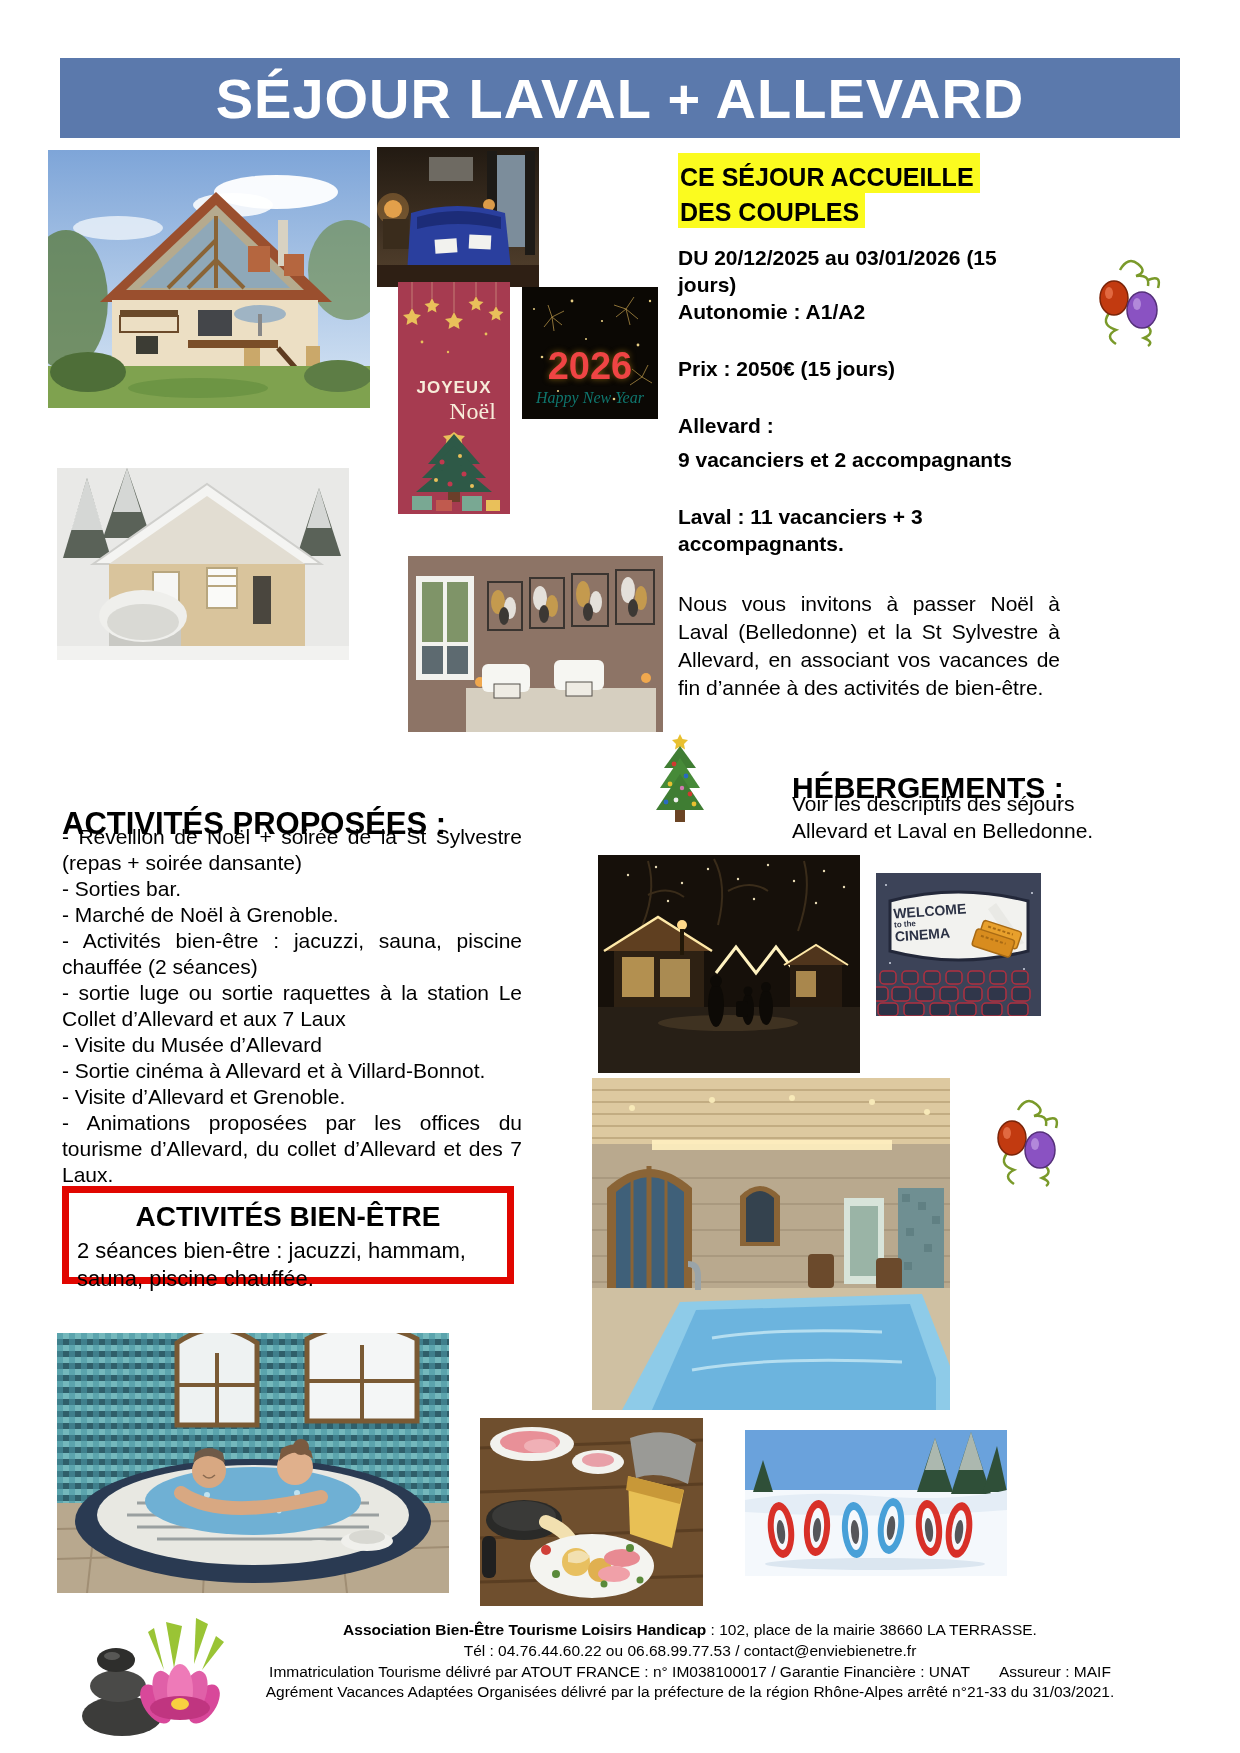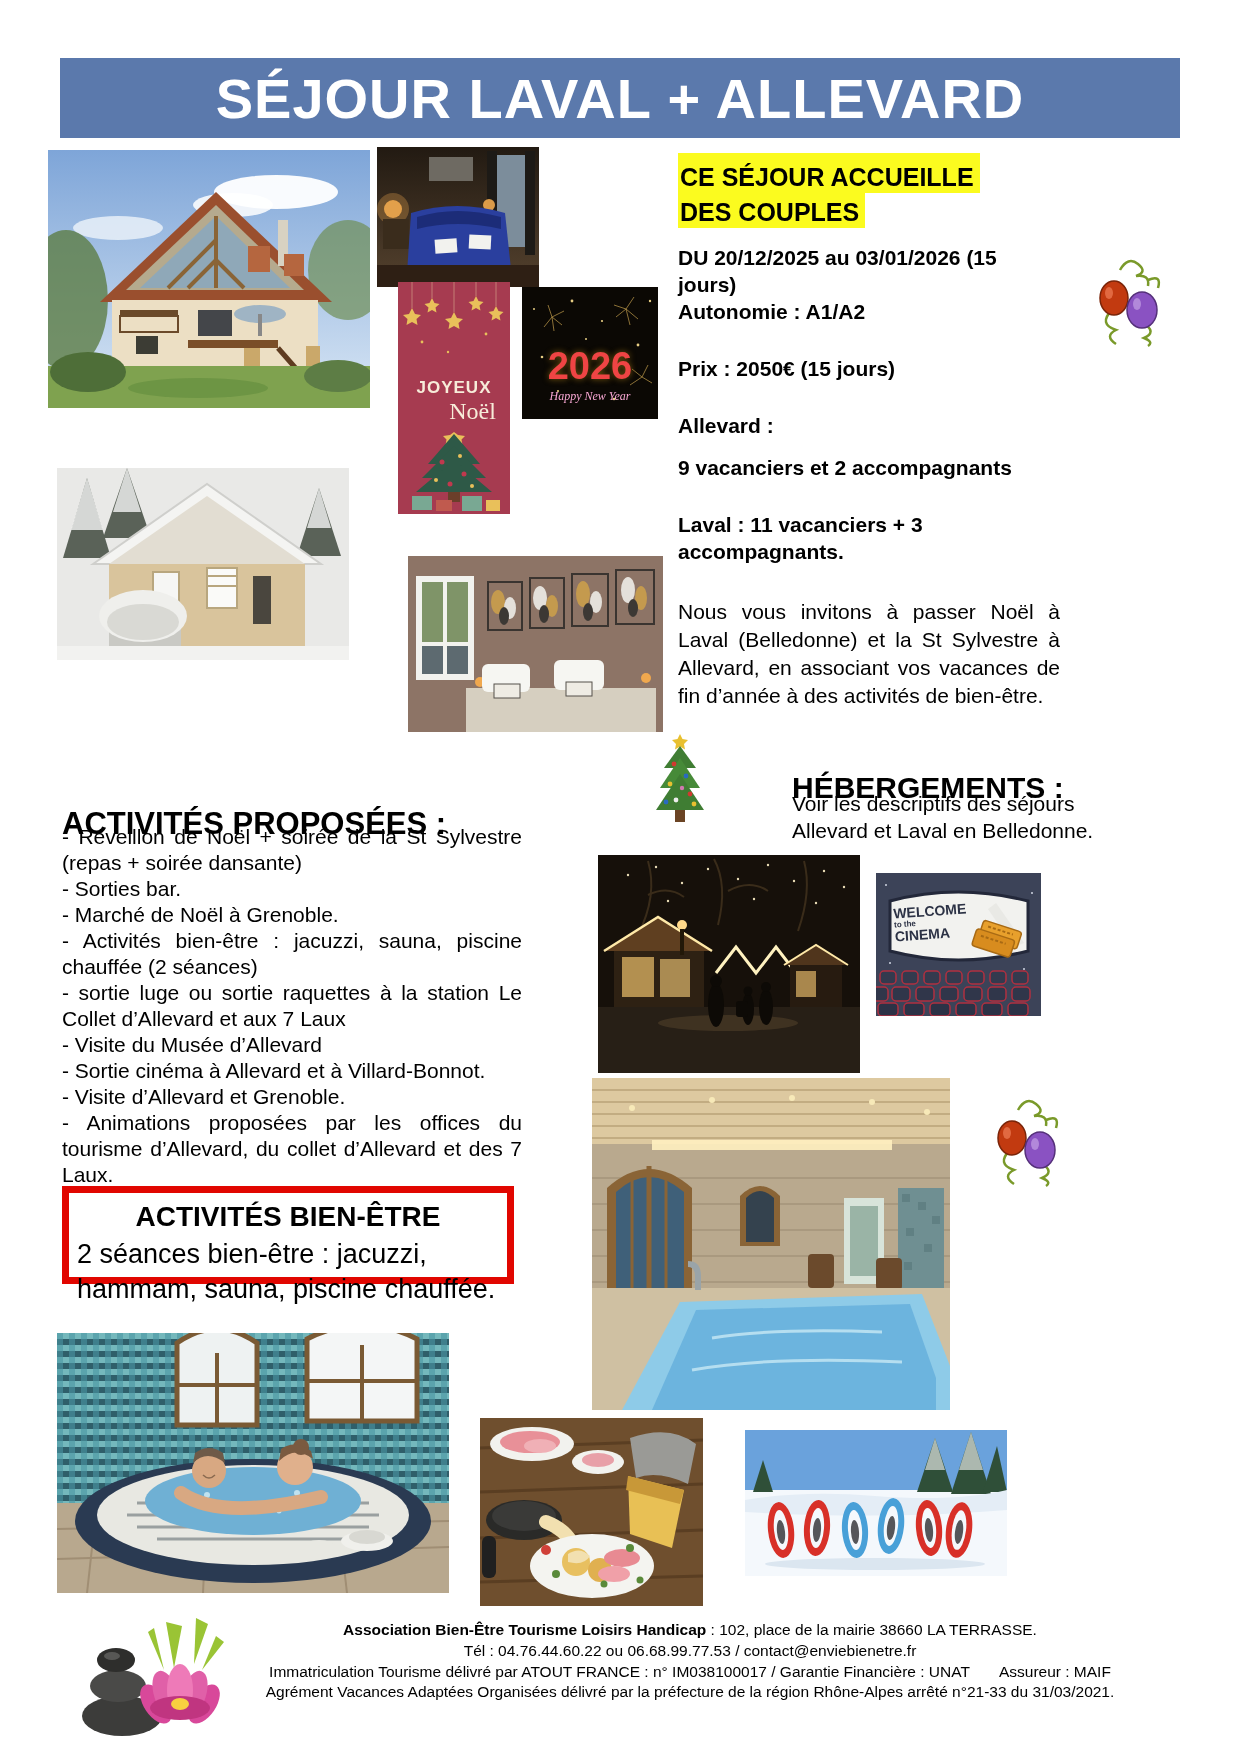--- a/index.html
+++ b/index.html
@@ -29,40 +29,40 @@
             font-size:21px;line-height:1.24;text-align:justify;}
 
   
   .heb-heading{position:absolute;left:792px;top:746px;font-size:30px;font-weight:bold;}
   .heb-text{position:absolute;left:792px;top:790px;width:320px;font-size:21px;line-height:1.3;}
 
   
   .well-box{position:absolute;left:62px;top:1186px;width:452px;height:98px;
             border:7px solid #e10600;box-sizing:border-box;background:#fff;padding:6px 8px;}
   .well-box h2{margin:2px 0 4px 0;text-align:center;font-size:28px;font-weight:bold;}
-  .well-box p{margin:0;font-size:27px;line-height:1.28;}
+  .well-box p{margin:0;font-size:22px;line-height:1.28;}
 
   
   .footer{position:absolute;left:180px;top:1620px;width:1020px;text-align:center;
           font-size:15.5px;line-height:1.34;}
   .footer .b{font-weight:bold;}
   .footer .gap-right{margin-left:29px;}
 
   
   .clipart{position:absolute;}
   .clipart svg{display:block;width:100%;height:100%;}
 
   
   .noel-txt{position:absolute;left:0;top:96px;width:100%;text-align:center;color:#f7ecd9;}
   .noel-txt .l1{font-size:17px;letter-spacing:1px;font-weight:bold;}
   .noel-txt .l2{font-size:24px;font-family:"Liberation Serif",serif;margin-left:37px;}
   .fw-txt{position:absolute;left:0;top:58px;width:100%;text-align:center;color:#ef4444;
           font-size:38px;font-weight:bold;text-shadow:0 0 6px #7a5a10;}
-  .fw-sub{position:absolute;left:0;top:102px;width:100%;text-align:center;color:#f9a8d4;
-          font-size:12px;font-style:italic;font-family:"Liberation Serif",serif;}
+  .fw-sub{position:absolute;left:0;top:102px;width:100%;text-align:center;color:#0f766e;
+          font-size:16px;font-style:italic;font-family:"Liberation Serif",serif;}
   .cin-txt{position:absolute;left:18px;top:30px;width:100px;color:#2c3245;
            transform:rotate(-4deg);line-height:1.05;font-weight:bold;}
   .cin-txt .c1,.cin-txt .c3{font-size:14px;}
   .cin-txt .c2{font-size:8px;}
 </style>
 </head>
 <body>
 
 <div class="page">
 
@@ -273,21 +273,21 @@
 
   <section class="info-col">
     <div>
       <span class="hl-line">CE SÉJOUR ACCUEILLE</span><br>
       <span class="hl-line">DES COUPLES</span>
     </div>
     <div class="info-b" style="margin-top:16px">DU 20/12/2025 au 03/01/2026 (15 jours)</div>
     <div class="info-b" style="margin-top:0">Autonomie : A1/A2</div>
     <div class="info-b info-gap">Prix : 2050€ (15 jours)</div>
     <div class="info-b info-gap" style="margin-bottom:0">Allevard :</div>
-    <div class="info-b" style="margin-top:16px">9 vacanciers et 2 accompagnants</div>
+    <div class="info-b" style="margin-top:8px">9 vacanciers et 2 accompagnants</div>
     <div class="info-b info-gap">Laval : 11 vacanciers + 3 accompagnants.</div>
     <p class="intro-par">Nous vous invitons à passer Noël à Laval (Belledonne) et la St Sylvestre à Allevard, en associant vos vacances de fin d’année à des activités de bien-être.</p>
   </section>
 
   <div class="clipart" style="left:1090px;top:252px;width:80px;height:95px">
     <svg viewBox="0 0 80 95">
       <g stroke="#7a9a2a" stroke-width="2.5" fill="none">
         <path d="M30 18 q8 -14 18 -6 q10 8 -2 12 q14 -2 12 10"></path>
         <path d="M58 28 q14 -6 10 8"></path>
         <path d="M22 58 q-14 14 4 20 q-12 6 0 14"></path>

